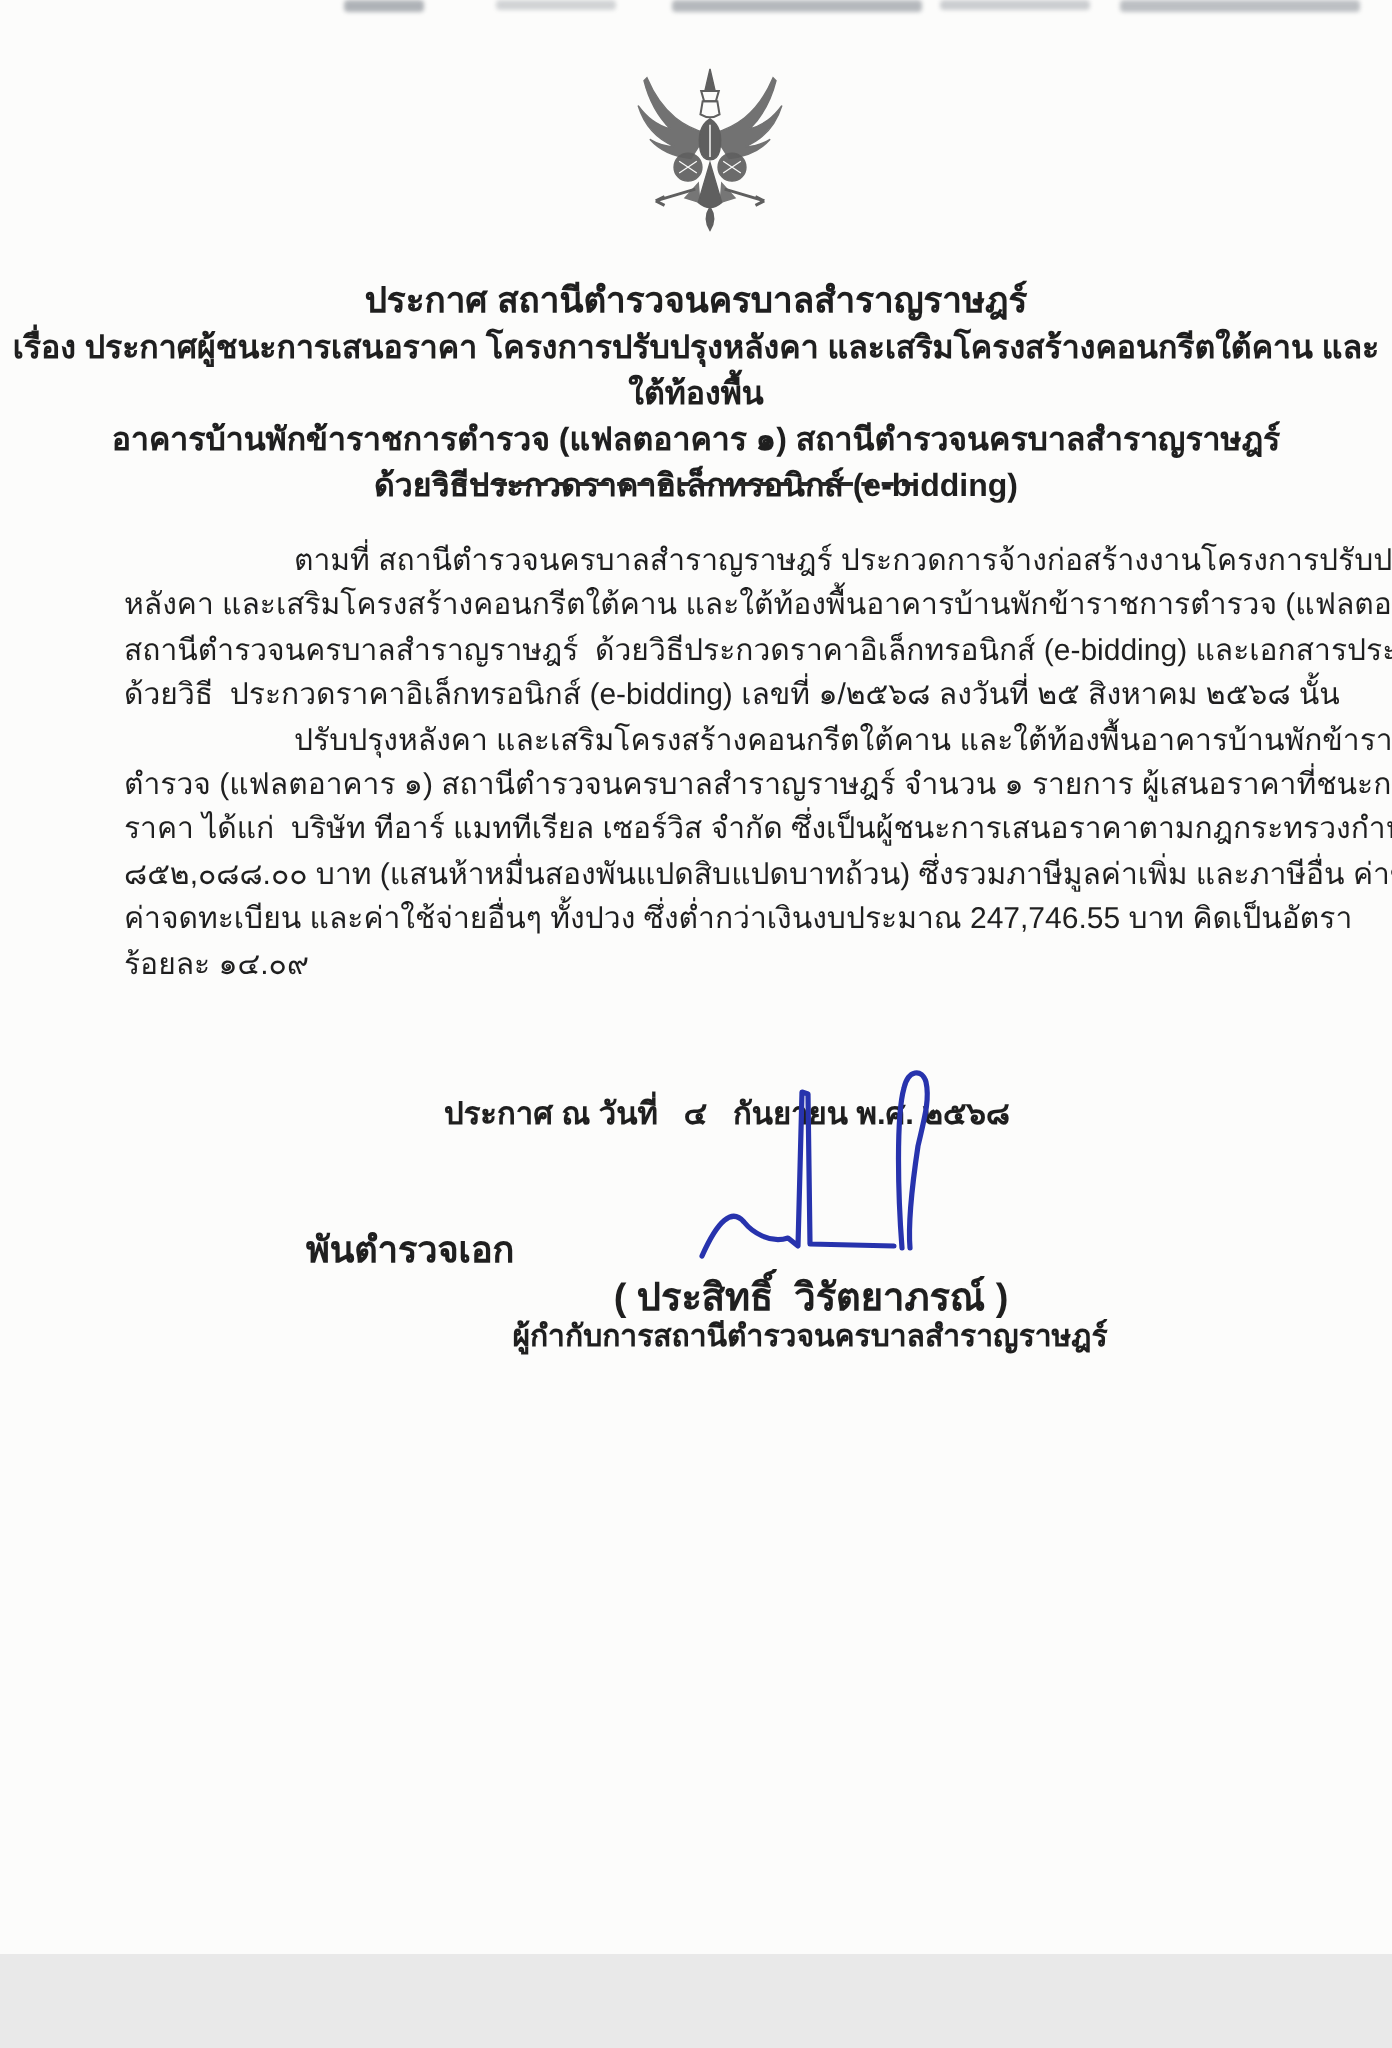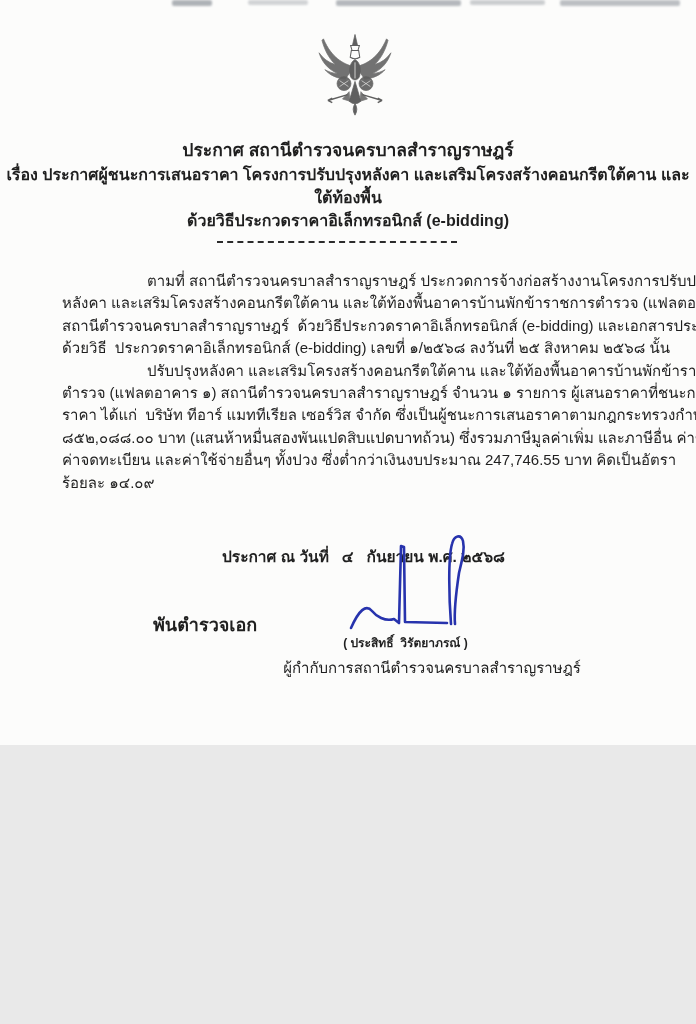--- a/index.html
+++ b/index.html
@@ -1,18 +1,18 @@
 <!DOCTYPE html>
 <html lang="th"><head>
 <meta charset="utf-8">
 <style>
   html,body{margin:0;padding:0;}
   body{background:#e9e9e9;font-family:"Liberation Sans", sans-serif;}
   .page{
-    position:relative;width:696px;height:745px;margin:0 auto;
+    position:relative;width:696px;height:977px;margin:0 auto;
     background:#fcfcfb;overflow:hidden;color:#1f1f1f;
   }
   
   .smudge{position:absolute;background:#707780;border-radius:2px;filter:blur(1px);}
   .smudge.pink{background:#e5bfc6;}
   .edge-sliver{position:absolute;left:0;top:982px;width:5px;height:20px;background:#141414;}
   
   .emblem{position:absolute;left:311px;top:24px;width:88px;height:106px;opacity:.82;}
   
   .header{position:absolute;left:0;top:137px;width:696px;text-align:center;}
@@ -20,22 +20,22 @@
   .subject{font-size:16px;font-weight:600;line-height:23px;text-align:center;}
   .separator{position:absolute;left:217px;top:241px;width:240px;border-top:2px dashed #2b2b2b;}
   
   .body-block{position:absolute;left:62px;top:270px;width:578px;font-size:15px;font-weight:500;line-height:22.4px;}
   .line{white-space:pre;}
   .indent{text-indent:85px;}
   
   .date-line{position:absolute;left:222px;top:544px;font-size:15.5px;font-weight:600;white-space:pre;}
   .sig-svg{position:absolute;left:335px;top:528px;width:145px;height:112px;}
   .rank{position:absolute;left:153px;top:610px;font-size:18px;font-weight:600;}
-  .sig-name{position:absolute;left:298px;top:633px;width:215px;text-align:center;font-size:12px;font-weight:600;white-space:pre;}
-  .sig-pos{position:absolute;left:255px;top:656px;width:300px;text-align:center;font-size:15px;font-weight:400;margin-left:27px;}
+  .sig-name{position:absolute;left:298px;top:633px;width:215px;text-align:center;font-size:19px;font-weight:600;white-space:pre;}
+  .sig-pos{position:absolute;left:255px;top:656px;width:300px;text-align:center;font-size:15px;font-weight:700;}
   
   .wm{position:absolute;left:10px;top:993px;display:flex;align-items:flex-end;gap:7px;padding-left:43px;}
   .wm-logo{
     width:23px;height:20px;background:#b3b3b3;border-radius:3px;color:#ffffff;
     font-weight:700;font-size:12px;display:flex;align-items:center;justify-content:center;
     letter-spacing:.5px;
   }
   .wm-text{color:#bcbcbc;font-size:13.5px;font-weight:400;}
 </style>
 </head>
@@ -78,20 +78,21 @@
       <path d="M50,84 L23,92 M23,92 l6,-3 M23,92 l6,3" fill="none" stroke-width="2"></path>
       <path d="M70,84 L97,92 M97,92 l-6,-3 M97,92 l-6,3" fill="none" stroke-width="2"></path>
 
       <path d="M60,96 Q55,104 60,112 Q65,104 60,96 Z"></path>
     </g>
   </svg>
 
   <div class="header">
     <div class="title">ประกาศ สถานีตำรวจนครบาลสำราญราษฎร์</div>
     <div class="subject">เรื่อง ประกาศผู้ชนะการเสนอราคา โครงการปรับปรุงหลังคา และเสริมโครงสร้างคอนกรีตใต้คาน และใต้ท้องพื้น</div>
+    <div class="subject">อาคารบ้านพักข้าราชการตำรวจ (แฟลตอาคาร ๑) สถานีตำรวจนครบาลสำราญราษฎร์</div>
     <div class="subject">ด้วยวิธีประกวดราคาอิเล็กทรอนิกส์ (e-bidding)</div>
   </div>
   <div class="separator"></div>
 
   <div class="body-block">
     <div class="line indent">ตามที่ สถานีตำรวจนครบาลสำราญราษฎร์ ประกวดการจ้างก่อสร้างงานโครงการปรับปรุง</div>
     <div class="line">หลังคา และเสริมโครงสร้างคอนกรีตใต้คาน และใต้ท้องพื้นอาคารบ้านพักข้าราชการตำรวจ (แฟลตอาคาร ๑)</div>
     <div class="line">สถานีตำรวจนครบาลสำราญราษฎร์  ด้วยวิธีประกวดราคาอิเล็กทรอนิกส์ (e-bidding) และเอกสารประกวดราคา</div>
     <div class="line">ด้วยวิธี  ประกวดราคาอิเล็กทรอนิกส์ (e-bidding) เลขที่ ๑/๒๕๖๘ ลงวันที่ ๒๕ สิงหาคม ๒๕๖๘ นั้น</div>
     <div class="line indent">ปรับปรุงหลังคา และเสริมโครงสร้างคอนกรีตใต้คาน และใต้ท้องพื้นอาคารบ้านพักข้าราชการ</div>

